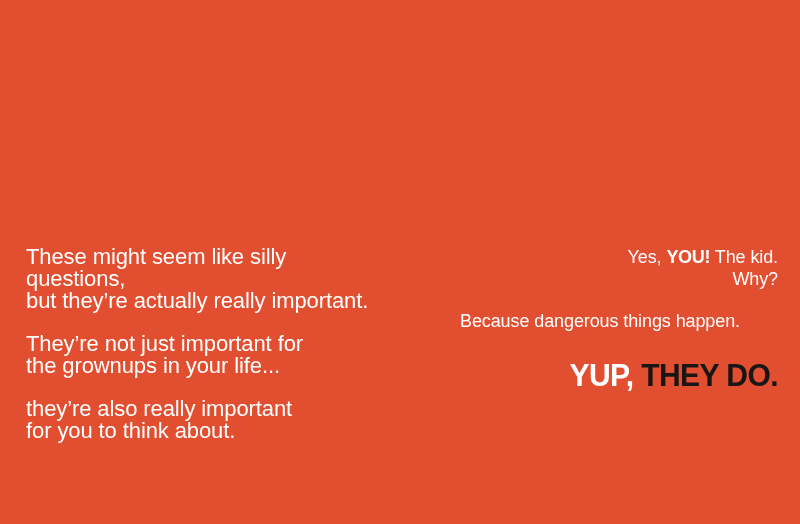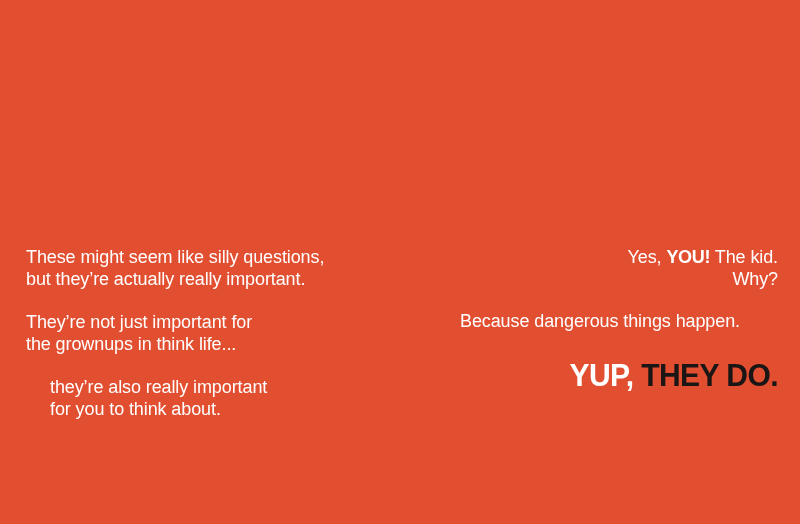--- a/index.html
+++ b/index.html
@@ -31,28 +31,28 @@
   }
   .left-copy {
     position: absolute;
     left: 26px;
     top: 246px;
     width: 352px;
     text-align: left;
   }
   .para {
     color: #FFFFFF;
-    font-size: 18px;
+    font-size: 22px;
     line-height: 22px;
     font-weight: 400;
     letter-spacing: -0.1px;
     margin: 0 0 21px 0;
     white-space: pre-line;
   }
-  .para:last-child { margin-bottom: 0; margin-left: 24px; }
+  .para:last-child { margin-bottom: 0; }
 
   
   .page-right {
     position: absolute;
     left: 400px;
     top: 0;
     width: 400px;
     height: 385px;
   }
   .right-copy {
@@ -96,21 +96,21 @@
 </head>
 <body style="background: rgb(226, 78, 48);">
 
 <div class="spread" style="background: rgb(226, 78, 48);">
 
   <div class="page-left">
     <div class="left-copy">
       <p class="para">These might seem like silly questions,
 but they’re actually really important.</p>
       <p class="para">They’re not just important for
-the grownups in think life...</p>
+the grownups in your life...</p>
       <p class="para">they’re also really important
 for you to think about.</p>
     </div>
   </div>
 
   <div class="page-right">
     <div class="right-copy">
 
       <p class="rline">
         <span>Yes, </span><span class="emph">YOU!</span><span> The kid.</span>

